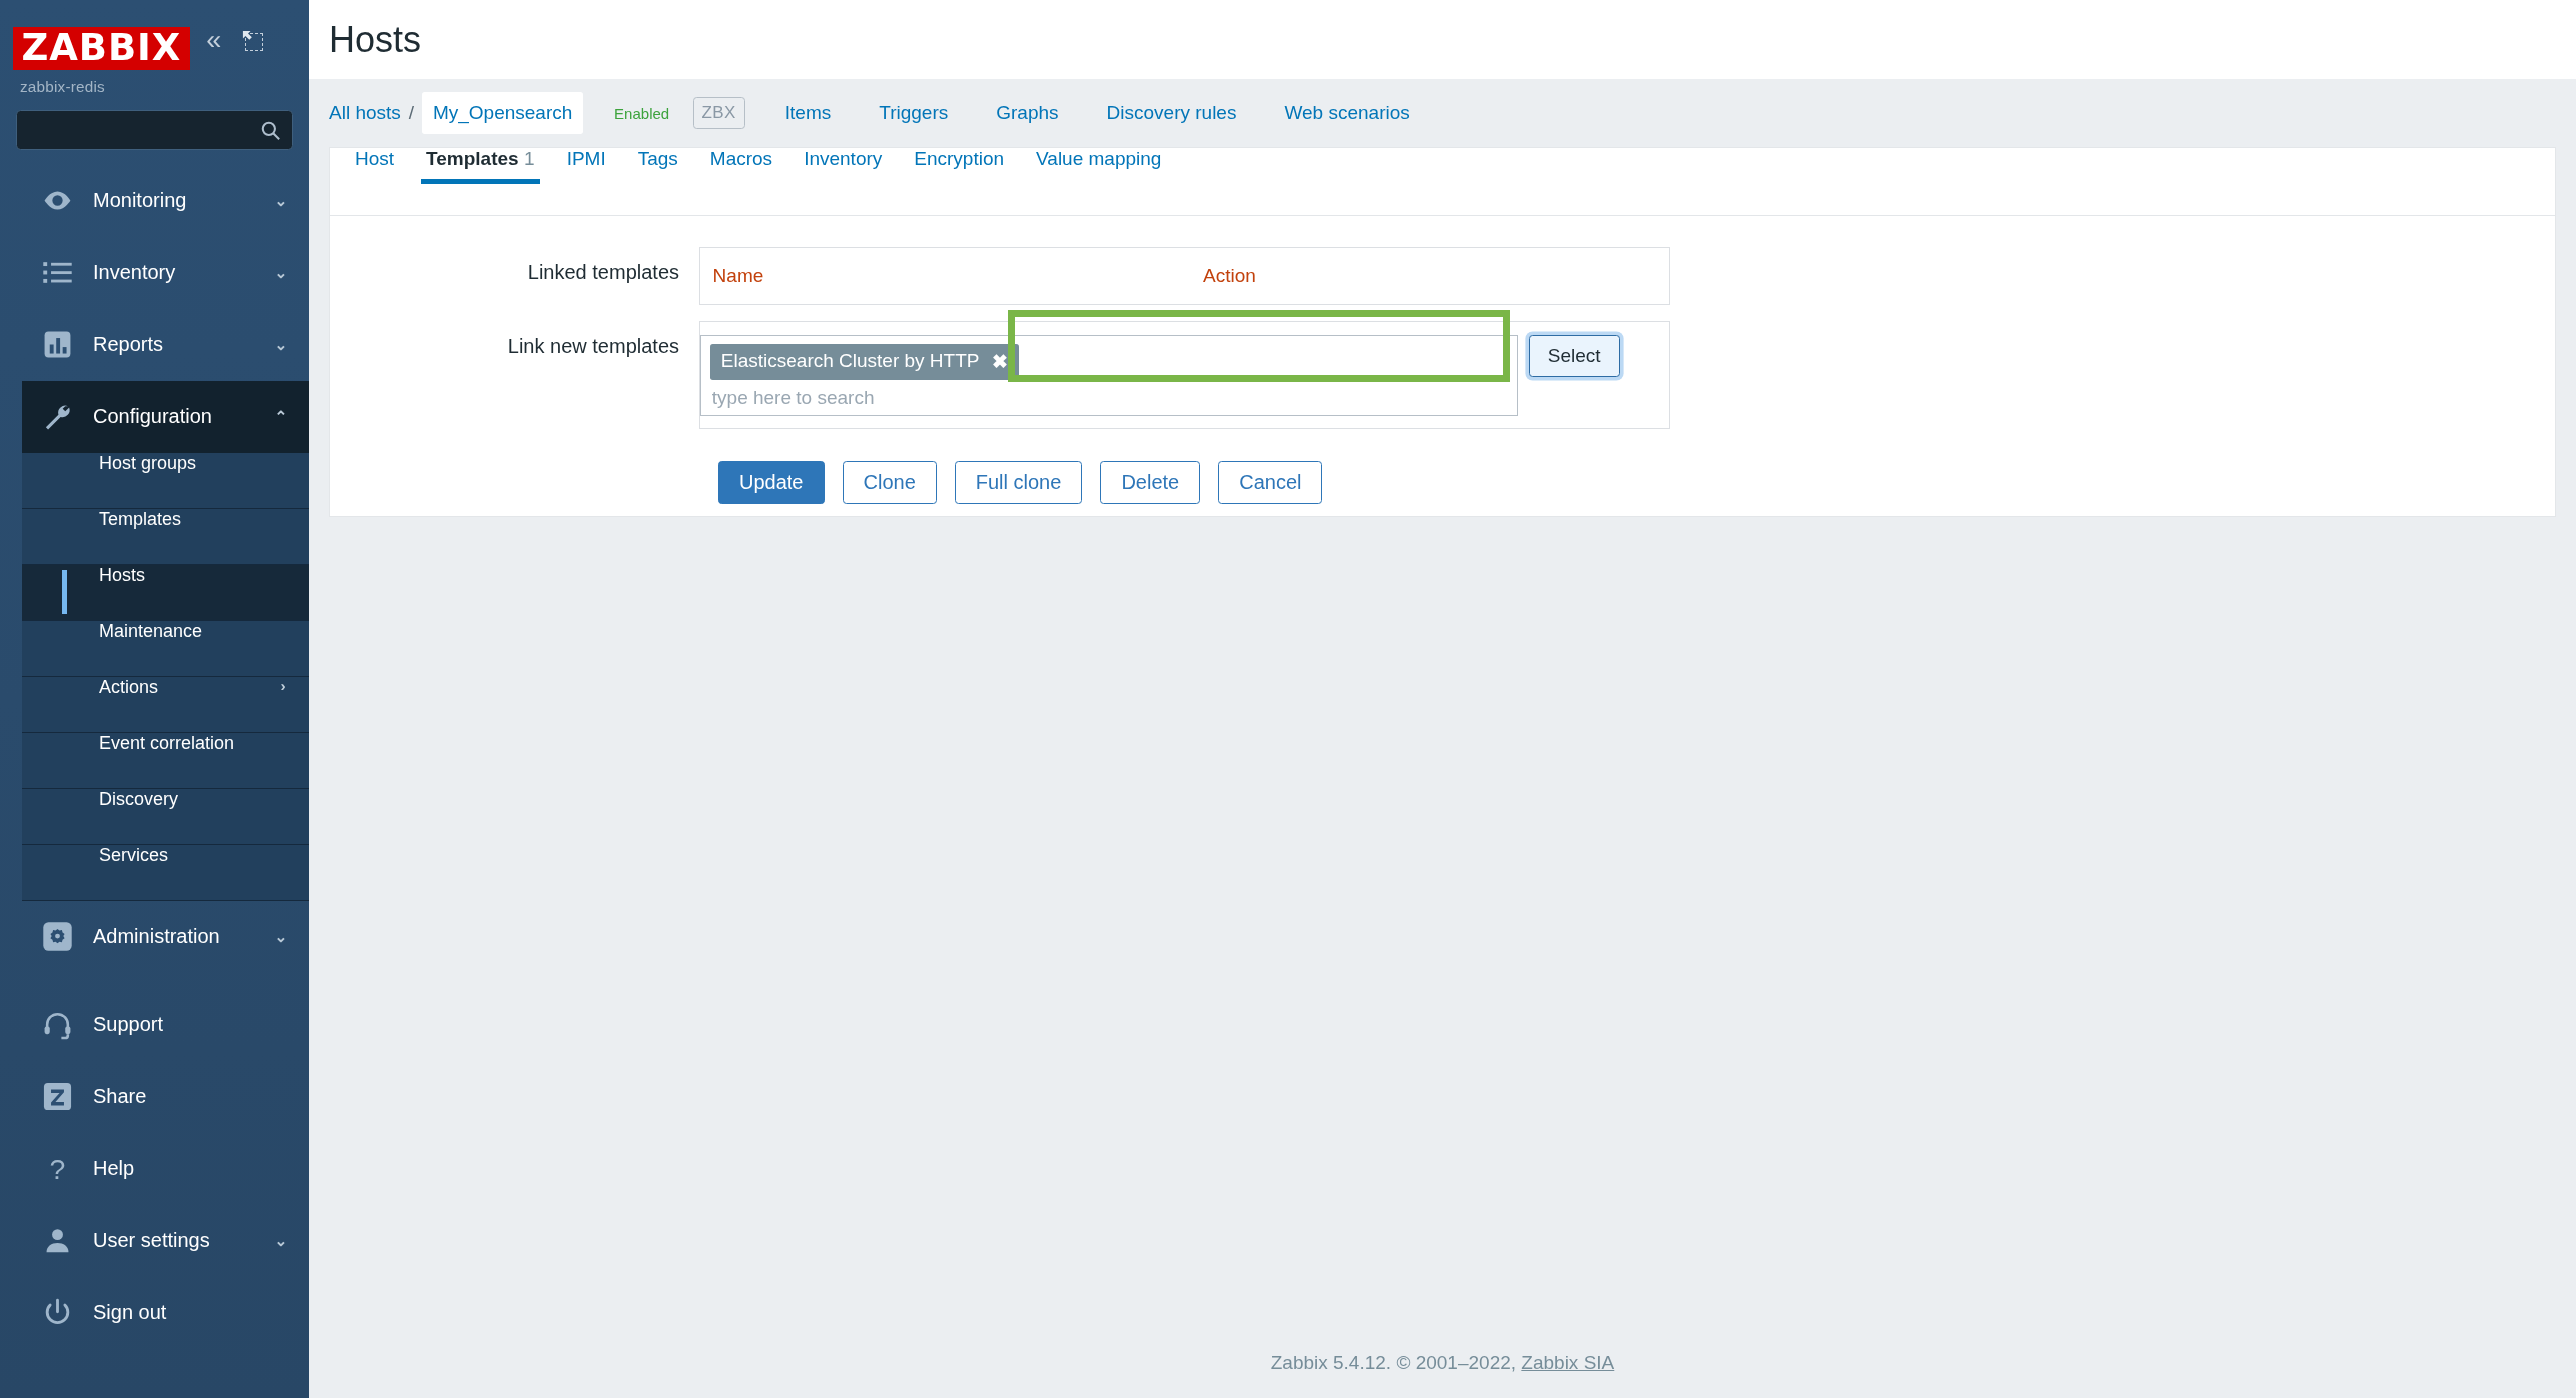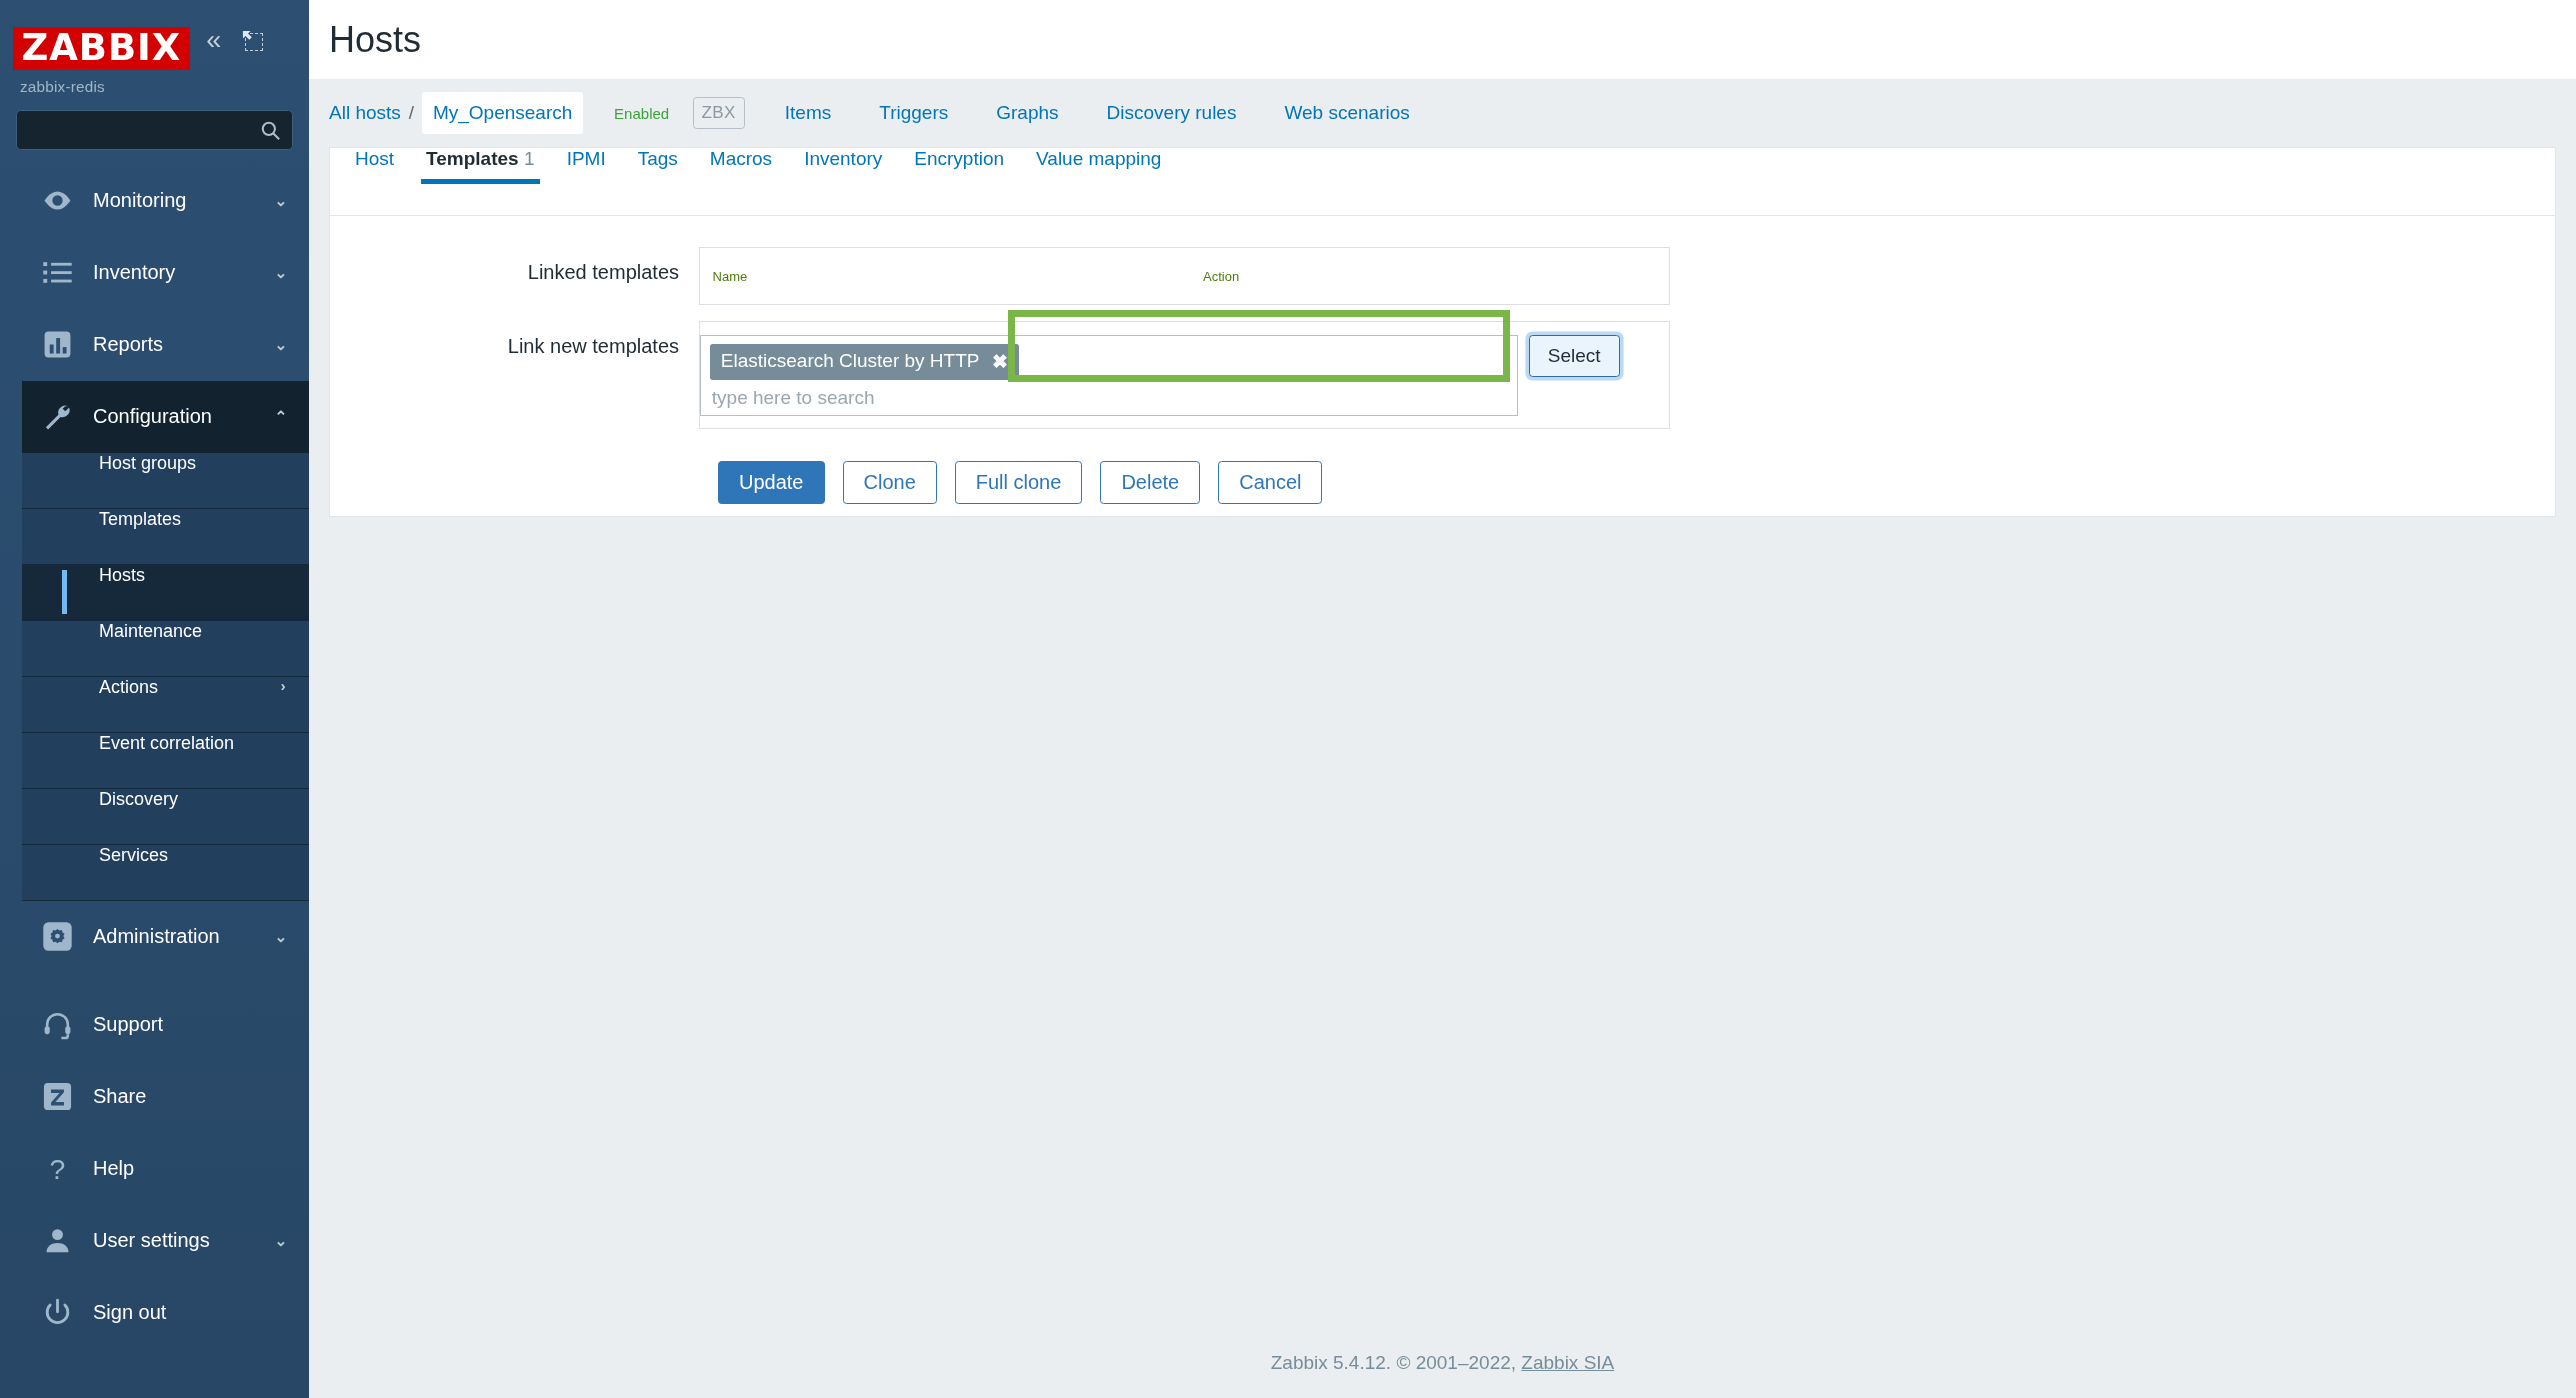--- a/index.html
+++ b/index.html
@@ -140,21 +140,21 @@
   .flabel {
     width: 369px; min-width: 369px; text-align: right; padding-right: 20px;
     font-size: 20px; color: #1f2c33; padding-top: 14.4px;
   }
   .fctl { position: relative; }
 
   .tbl-linked {
     width: 971px; border: 0.9px solid #dcdfe3; background: #fff;
     height: 58px; display: flex; align-items: center;
   }
-  .tbl-linked .th { color: #4d7c0f; font-size: 13px; }
+  .tbl-linked .th { color: #c2410c; font-size: 19px; }
   .tbl-linked .th.name { padding-left: 12.6px; width: 503px; }
 
   .ms-outer {
     width: 971px; border: 0.9px solid #dcdfe3; background: #fff;
     padding: 12.6px 0 12.6px 0; min-height: 104px;
     display: flex; align-items: flex-start;
   }
   .ms-box {
     width: 818px; margin-left: 0px; border: 0.9px solid #b6bfc7; background: #fff;
     min-height: 74px; padding: 8px 9px 0 9px;

